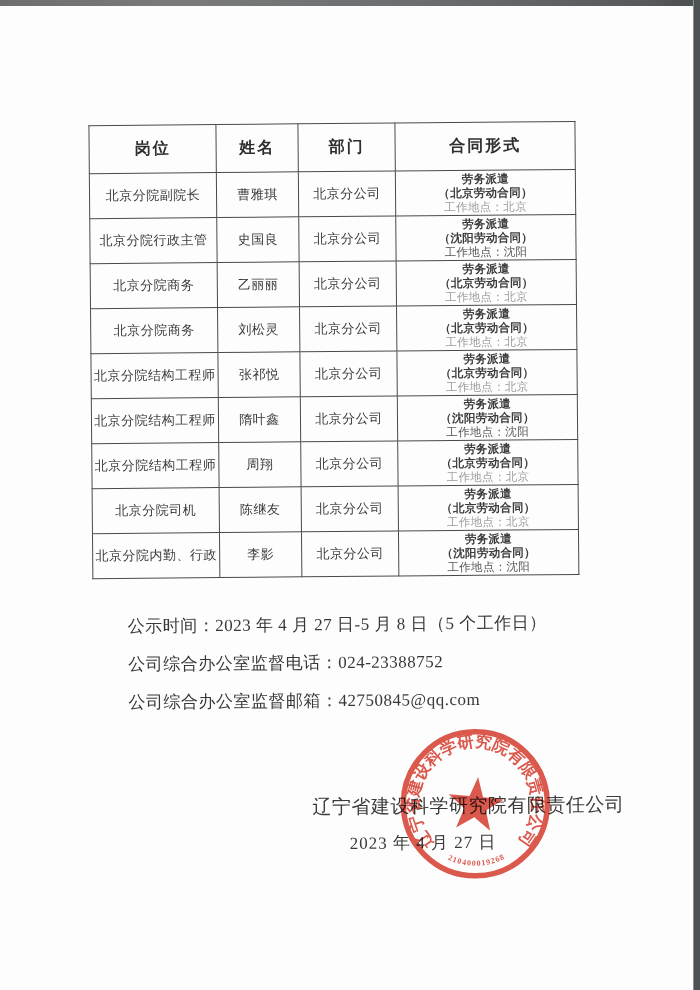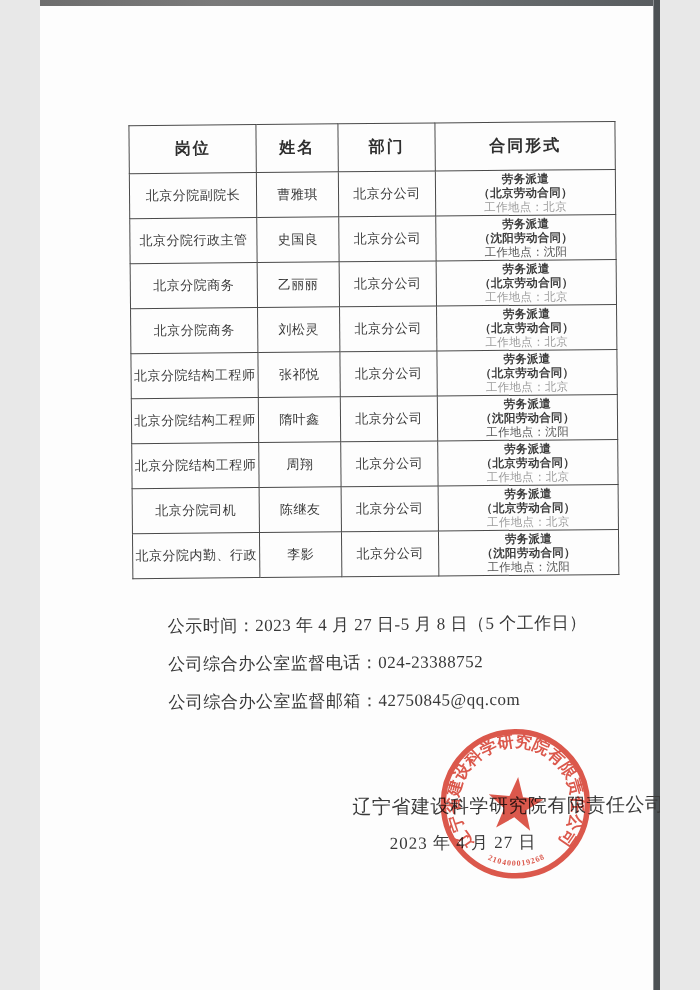--- a/index.html
+++ b/index.html
@@ -1,17 +1,17 @@
 <!DOCTYPE html>
 <html style="--seal-color: #d8493c;"><head>
 <meta charset="utf-8">
 <style>
   html,body { margin:0; padding:0; background:#e8e8e8; }
   .page {
-    position:relative; width:620px; height:990px; background:#fdfdfd;
+    position:relative; width:700px; height:990px; background:#fdfdfd;
     overflow:hidden; font-family:"Liberation Serif","DejaVu Serif",serif;
     margin:0 auto;
   }
   .scan-edge-top {
     position:absolute; left:0; top:0; width:700px; height:6px;
     background:linear-gradient(to right,#6e6e6e,#7a7a7a 25%,#6a6e70 60%,#565a5d 92%,#4a4e51);
   }
   .scan-edge-right {
     position:absolute; right:0; top:0; width:6px; height:990px;
     background:#4c5154; border-left:1px solid #8b8f92;

